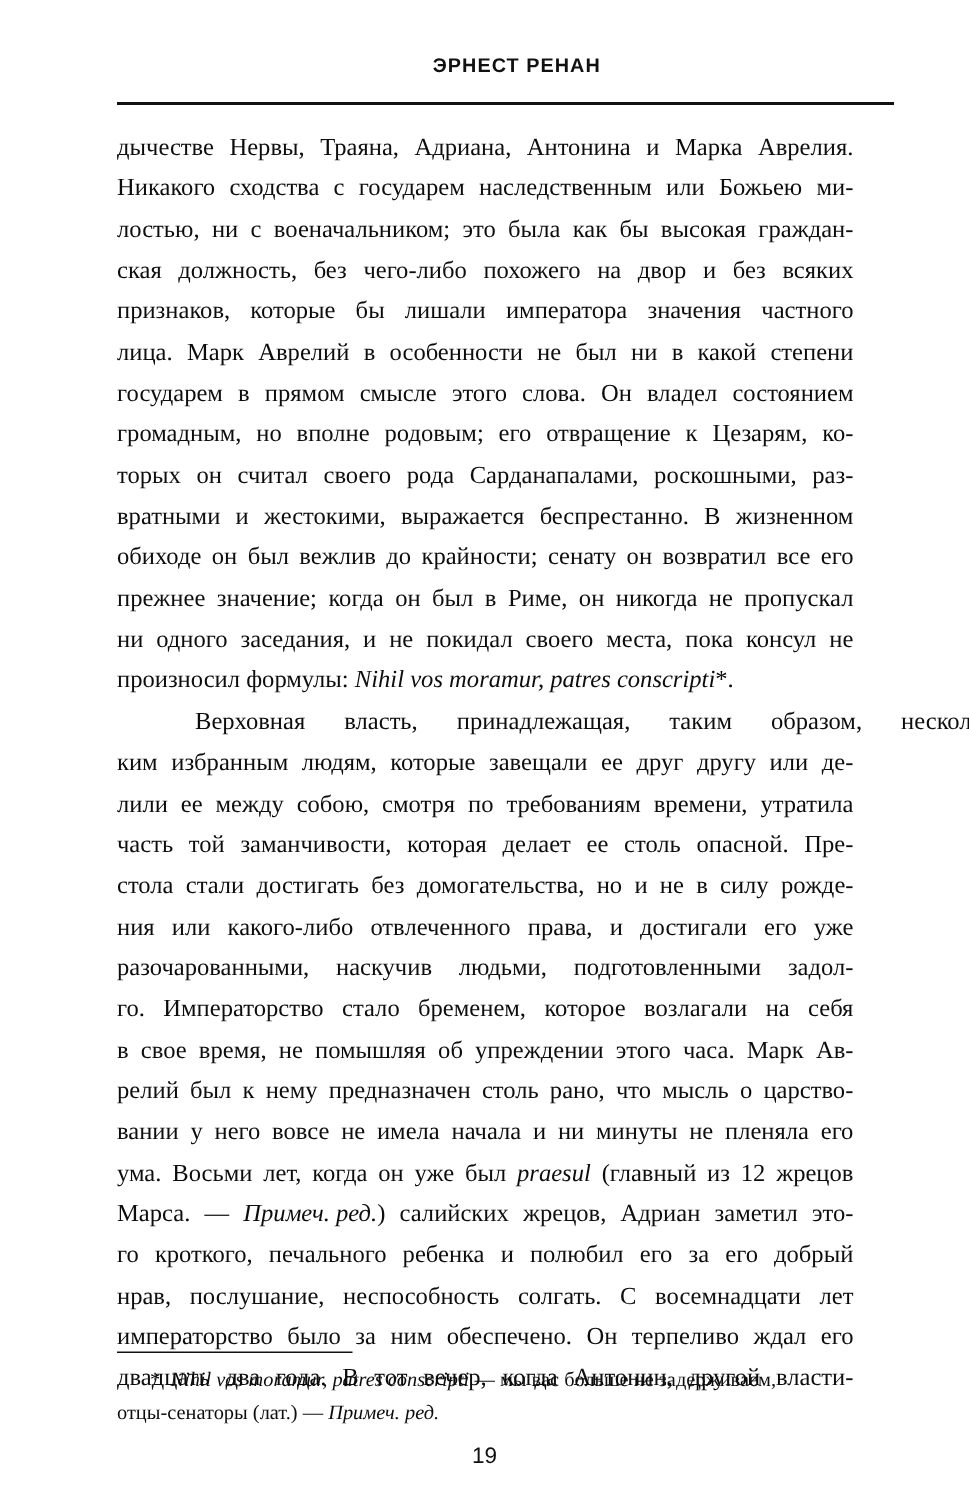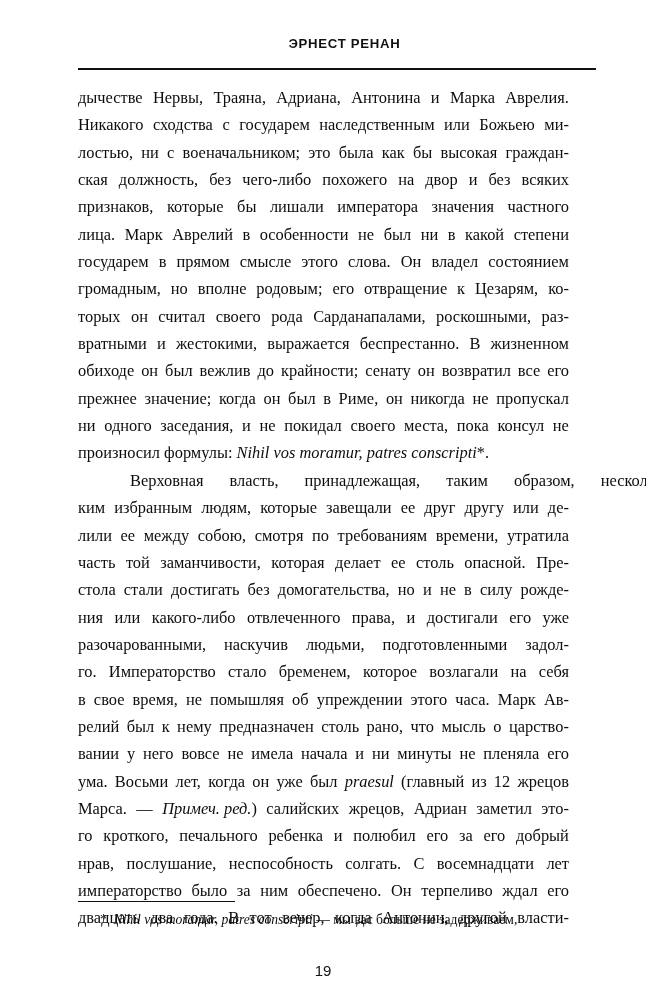--- a/index.html
+++ b/index.html
@@ -124,17 +124,18 @@
     <p><span class="ln just" style="display: flex; justify-content: space-between;"><span style="white-space: pre;">дычестве</span><span style="white-space: pre;">Нервы,</span><span style="white-space: pre;">Траяна,</span><span style="white-space: pre;">Адриана,</span><span style="white-space: pre;">Антонина</span><span style="white-space: pre;">и</span><span style="white-space: pre;">Марка</span><span style="white-space: pre;">Аврелия.</span></span><span class="ln just" style="display: flex; justify-content: space-between;"><span style="white-space: pre;">Никакого</span><span style="white-space: pre;">сходства</span><span style="white-space: pre;">с</span><span style="white-space: pre;">государем</span><span style="white-space: pre;">наследственным</span><span style="white-space: pre;">или</span><span style="white-space: pre;">Божьею</span><span style="white-space: pre;">ми-</span></span><span class="ln just" style="display: flex; justify-content: space-between;"><span style="white-space: pre;">лостью,</span><span style="white-space: pre;">ни</span><span style="white-space: pre;">с</span><span style="white-space: pre;">военачальником;</span><span style="white-space: pre;">это</span><span style="white-space: pre;">была</span><span style="white-space: pre;">как</span><span style="white-space: pre;">бы</span><span style="white-space: pre;">высокая</span><span style="white-space: pre;">граждан-</span></span><span class="ln just" style="display: flex; justify-content: space-between;"><span style="white-space: pre;">ская</span><span style="white-space: pre;">должность,</span><span style="white-space: pre;">без</span><span style="white-space: pre;">чего-либо</span><span style="white-space: pre;">похожего</span><span style="white-space: pre;">на</span><span style="white-space: pre;">двор</span><span style="white-space: pre;">и</span><span style="white-space: pre;">без</span><span style="white-space: pre;">всяких</span></span><span class="ln just" style="display: flex; justify-content: space-between;"><span style="white-space: pre;">признаков,</span><span style="white-space: pre;">которые</span><span style="white-space: pre;">бы</span><span style="white-space: pre;">лишали</span><span style="white-space: pre;">императора</span><span style="white-space: pre;">значения</span><span style="white-space: pre;">частного</span></span><span class="ln just" style="display: flex; justify-content: space-between;"><span style="white-space: pre;">лица.</span><span style="white-space: pre;">Марк</span><span style="white-space: pre;">Аврелий</span><span style="white-space: pre;">в</span><span style="white-space: pre;">особенности</span><span style="white-space: pre;">не</span><span style="white-space: pre;">был</span><span style="white-space: pre;">ни</span><span style="white-space: pre;">в</span><span style="white-space: pre;">какой</span><span style="white-space: pre;">степени</span></span><span class="ln just" style="display: flex; justify-content: space-between;"><span style="white-space: pre;">государем</span><span style="white-space: pre;">в</span><span style="white-space: pre;">прямом</span><span style="white-space: pre;">смысле</span><span style="white-space: pre;">этого</span><span style="white-space: pre;">слова.</span><span style="white-space: pre;">Он</span><span style="white-space: pre;">владел</span><span style="white-space: pre;">состоянием</span></span><span class="ln just" style="display: flex; justify-content: space-between;"><span style="white-space: pre;">громадным,</span><span style="white-space: pre;">но</span><span style="white-space: pre;">вполне</span><span style="white-space: pre;">родовым;</span><span style="white-space: pre;">его</span><span style="white-space: pre;">отвращение</span><span style="white-space: pre;">к</span><span style="white-space: pre;">Цезарям,</span><span style="white-space: pre;">ко-</span></span><span class="ln just" style="display: flex; justify-content: space-between;"><span style="white-space: pre;">торых</span><span style="white-space: pre;">он</span><span style="white-space: pre;">считал</span><span style="white-space: pre;">своего</span><span style="white-space: pre;">рода</span><span style="white-space: pre;">Сарданапалами,</span><span style="white-space: pre;">роскошными,</span><span style="white-space: pre;">раз-</span></span><span class="ln just" style="display: flex; justify-content: space-between;"><span style="white-space: pre;">вратными</span><span style="white-space: pre;">и</span><span style="white-space: pre;">жестокими,</span><span style="white-space: pre;">выражается</span><span style="white-space: pre;">беспрестанно.</span><span style="white-space: pre;">В</span><span style="white-space: pre;">жизненном</span></span><span class="ln just" style="display: flex; justify-content: space-between;"><span style="white-space: pre;">обиходе</span><span style="white-space: pre;">он</span><span style="white-space: pre;">был</span><span style="white-space: pre;">вежлив</span><span style="white-space: pre;">до</span><span style="white-space: pre;">крайности;</span><span style="white-space: pre;">сенату</span><span style="white-space: pre;">он</span><span style="white-space: pre;">возвратил</span><span style="white-space: pre;">все</span><span style="white-space: pre;">его</span></span><span class="ln just" style="display: flex; justify-content: space-between;"><span style="white-space: pre;">прежнее</span><span style="white-space: pre;">значение;</span><span style="white-space: pre;">когда</span><span style="white-space: pre;">он</span><span style="white-space: pre;">был</span><span style="white-space: pre;">в</span><span style="white-space: pre;">Риме,</span><span style="white-space: pre;">он</span><span style="white-space: pre;">никогда</span><span style="white-space: pre;">не</span><span style="white-space: pre;">пропускал</span></span><span class="ln just" style="display: flex; justify-content: space-between;"><span style="white-space: pre;">ни</span><span style="white-space: pre;">одного</span><span style="white-space: pre;">заседания,</span><span style="white-space: pre;">и</span><span style="white-space: pre;">не</span><span style="white-space: pre;">покидал</span><span style="white-space: pre;">своего</span><span style="white-space: pre;">места,</span><span style="white-space: pre;">пока</span><span style="white-space: pre;">консул</span><span style="white-space: pre;">не</span></span><span class="ln"><span>произносил формулы: <i class="ital">Nihil vos moramur, patres conscripti</i>*.</span></span></p>
 
     <p><span class="ln just indent" style="display: flex; justify-content: space-between;"><span style="width: 26px; flex: 0 0 26px;"></span><span style="white-space: pre;">Верховная</span><span style="white-space: pre;">власть,</span><span style="white-space: pre;">принадлежащая,</span><span style="white-space: pre;">таким</span><span style="white-space: pre;">образом,</span><span style="white-space: pre;">несколь-</span></span><span class="ln just" style="display: flex; justify-content: space-between;"><span style="white-space: pre;">ким</span><span style="white-space: pre;">избранным</span><span style="white-space: pre;">людям,</span><span style="white-space: pre;">которые</span><span style="white-space: pre;">завещали</span><span style="white-space: pre;">ее</span><span style="white-space: pre;">друг</span><span style="white-space: pre;">другу</span><span style="white-space: pre;">или</span><span style="white-space: pre;">де-</span></span><span class="ln just" style="display: flex; justify-content: space-between;"><span style="white-space: pre;">лили</span><span style="white-space: pre;">ее</span><span style="white-space: pre;">между</span><span style="white-space: pre;">собою,</span><span style="white-space: pre;">смотря</span><span style="white-space: pre;">по</span><span style="white-space: pre;">требованиям</span><span style="white-space: pre;">времени,</span><span style="white-space: pre;">утратила</span></span><span class="ln just" style="display: flex; justify-content: space-between;"><span style="white-space: pre;">часть</span><span style="white-space: pre;">той</span><span style="white-space: pre;">заманчивости,</span><span style="white-space: pre;">которая</span><span style="white-space: pre;">делает</span><span style="white-space: pre;">ее</span><span style="white-space: pre;">столь</span><span style="white-space: pre;">опасной.</span><span style="white-space: pre;">Пре-</span></span><span class="ln just" style="display: flex; justify-content: space-between;"><span style="white-space: pre;">стола</span><span style="white-space: pre;">стали</span><span style="white-space: pre;">достигать</span><span style="white-space: pre;">без</span><span style="white-space: pre;">домогательства,</span><span style="white-space: pre;">но</span><span style="white-space: pre;">и</span><span style="white-space: pre;">не</span><span style="white-space: pre;">в</span><span style="white-space: pre;">силу</span><span style="white-space: pre;">рожде-</span></span><span class="ln just" style="display: flex; justify-content: space-between;"><span style="white-space: pre;">ния</span><span style="white-space: pre;">или</span><span style="white-space: pre;">какого-либо</span><span style="white-space: pre;">отвлеченного</span><span style="white-space: pre;">права,</span><span style="white-space: pre;">и</span><span style="white-space: pre;">достигали</span><span style="white-space: pre;">его</span><span style="white-space: pre;">уже</span></span><span class="ln just" style="display: flex; justify-content: space-between;"><span style="white-space: pre;">разочарованными,</span><span style="white-space: pre;">наскучив</span><span style="white-space: pre;">людьми,</span><span style="white-space: pre;">подготовленными</span><span style="white-space: pre;">задол-</span></span><span class="ln just" style="display: flex; justify-content: space-between;"><span style="white-space: pre;">го.</span><span style="white-space: pre;">Императорство</span><span style="white-space: pre;">стало</span><span style="white-space: pre;">бременем,</span><span style="white-space: pre;">которое</span><span style="white-space: pre;">возлагали</span><span style="white-space: pre;">на</span><span style="white-space: pre;">себя</span></span><span class="ln just" style="display: flex; justify-content: space-between;"><span style="white-space: pre;">в</span><span style="white-space: pre;">свое</span><span style="white-space: pre;">время,</span><span style="white-space: pre;">не</span><span style="white-space: pre;">помышляя</span><span style="white-space: pre;">об</span><span style="white-space: pre;">упреждении</span><span style="white-space: pre;">этого</span><span style="white-space: pre;">часа.</span><span style="white-space: pre;">Марк</span><span style="white-space: pre;">Ав-</span></span><span class="ln just" style="display: flex; justify-content: space-between;"><span style="white-space: pre;">релий</span><span style="white-space: pre;">был</span><span style="white-space: pre;">к</span><span style="white-space: pre;">нему</span><span style="white-space: pre;">предназначен</span><span style="white-space: pre;">столь</span><span style="white-space: pre;">рано,</span><span style="white-space: pre;">что</span><span style="white-space: pre;">мысль</span><span style="white-space: pre;">о</span><span style="white-space: pre;">царство-</span></span><span class="ln just" style="display: flex; justify-content: space-between;"><span style="white-space: pre;">вании</span><span style="white-space: pre;">у</span><span style="white-space: pre;">него</span><span style="white-space: pre;">вовсе</span><span style="white-space: pre;">не</span><span style="white-space: pre;">имела</span><span style="white-space: pre;">начала</span><span style="white-space: pre;">и</span><span style="white-space: pre;">ни</span><span style="white-space: pre;">минуты</span><span style="white-space: pre;">не</span><span style="white-space: pre;">пленяла</span><span style="white-space: pre;">его</span></span><span class="ln just" style="display: flex; justify-content: space-between;"><span style="white-space: pre;">ума.</span><span style="white-space: pre;">Восьми</span><span style="white-space: pre;">лет,</span><span style="white-space: pre;">когда</span><span style="white-space: pre;">он</span><span style="white-space: pre;">уже</span><span style="white-space: pre;">был</span><span style="white-space: pre;"><i class="ital">praesul</i></span><span style="white-space: pre;">(главный</span><span style="white-space: pre;">из</span><span style="white-space: pre;">12</span><span style="white-space: pre;">жрецов</span></span><span class="ln just" style="display: flex; justify-content: space-between;"><span style="white-space: pre;">Марса.</span><span style="white-space: pre;">—</span><span style="white-space: pre;"><i class="ital">Примеч. ред.</i>)</span><span style="white-space: pre;">салийских</span><span style="white-space: pre;">жрецов,</span><span style="white-space: pre;">Адриан</span><span style="white-space: pre;">заметил</span><span style="white-space: pre;">это-</span></span><span class="ln just" style="display: flex; justify-content: space-between;"><span style="white-space: pre;">го</span><span style="white-space: pre;">кроткого,</span><span style="white-space: pre;">печального</span><span style="white-space: pre;">ребенка</span><span style="white-space: pre;">и</span><span style="white-space: pre;">полюбил</span><span style="white-space: pre;">его</span><span style="white-space: pre;">за</span><span style="white-space: pre;">его</span><span style="white-space: pre;">добрый</span></span><span class="ln just" style="display: flex; justify-content: space-between;"><span style="white-space: pre;">нрав,</span><span style="white-space: pre;">послушание,</span><span style="white-space: pre;">неспособность</span><span style="white-space: pre;">солгать.</span><span style="white-space: pre;">С</span><span style="white-space: pre;">восемнадцати</span><span style="white-space: pre;">лет</span></span><span class="ln just" style="display: flex; justify-content: space-between;"><span style="white-space: pre;">императорство</span><span style="white-space: pre;">было</span><span style="white-space: pre;">за</span><span style="white-space: pre;">ним</span><span style="white-space: pre;">обеспечено.</span><span style="white-space: pre;">Он</span><span style="white-space: pre;">терпеливо</span><span style="white-space: pre;">ждал</span><span style="white-space: pre;">его</span></span><span class="ln just" style="display: flex; justify-content: space-between;"><span style="white-space: pre;">двадцать</span><span style="white-space: pre;">два</span><span style="white-space: pre;">года.</span><span style="white-space: pre;">В</span><span style="white-space: pre;">тот</span><span style="white-space: pre;">вечер,</span><span style="white-space: pre;">когда</span><span style="white-space: pre;">Антонин,</span><span style="white-space: pre;">другой</span><span style="white-space: pre;">власти-</span></span></p>
 
   </div>
 
   <div class="fn-rule"></div>
 
   <div class="footnote">
     <span class="fn-ln indent">*  <i class="ital">Nihil vos moramur, patres conscripti</i> — мы вас больше не задерживаем,</span>
+    <span class="fn-ln">отцы-сенаторы (лат.) — <i class="ital">Примеч. ред.</i></span>
   </div>
 
   <div class="folio">19</div>
 
 </div>
 
 </body></html>

